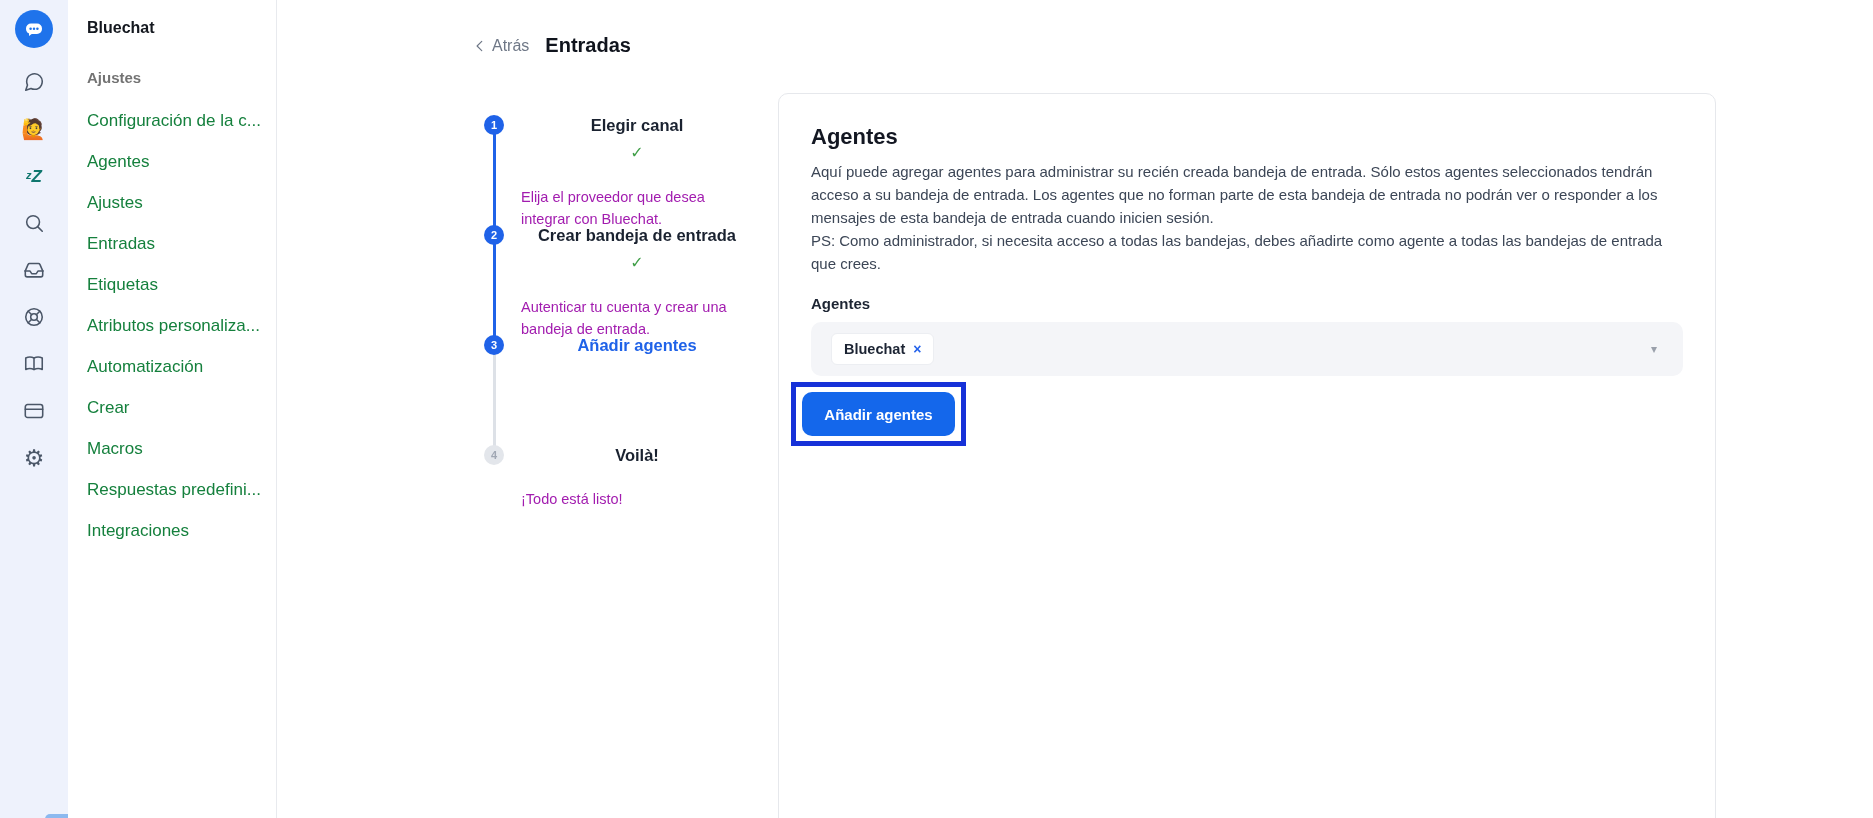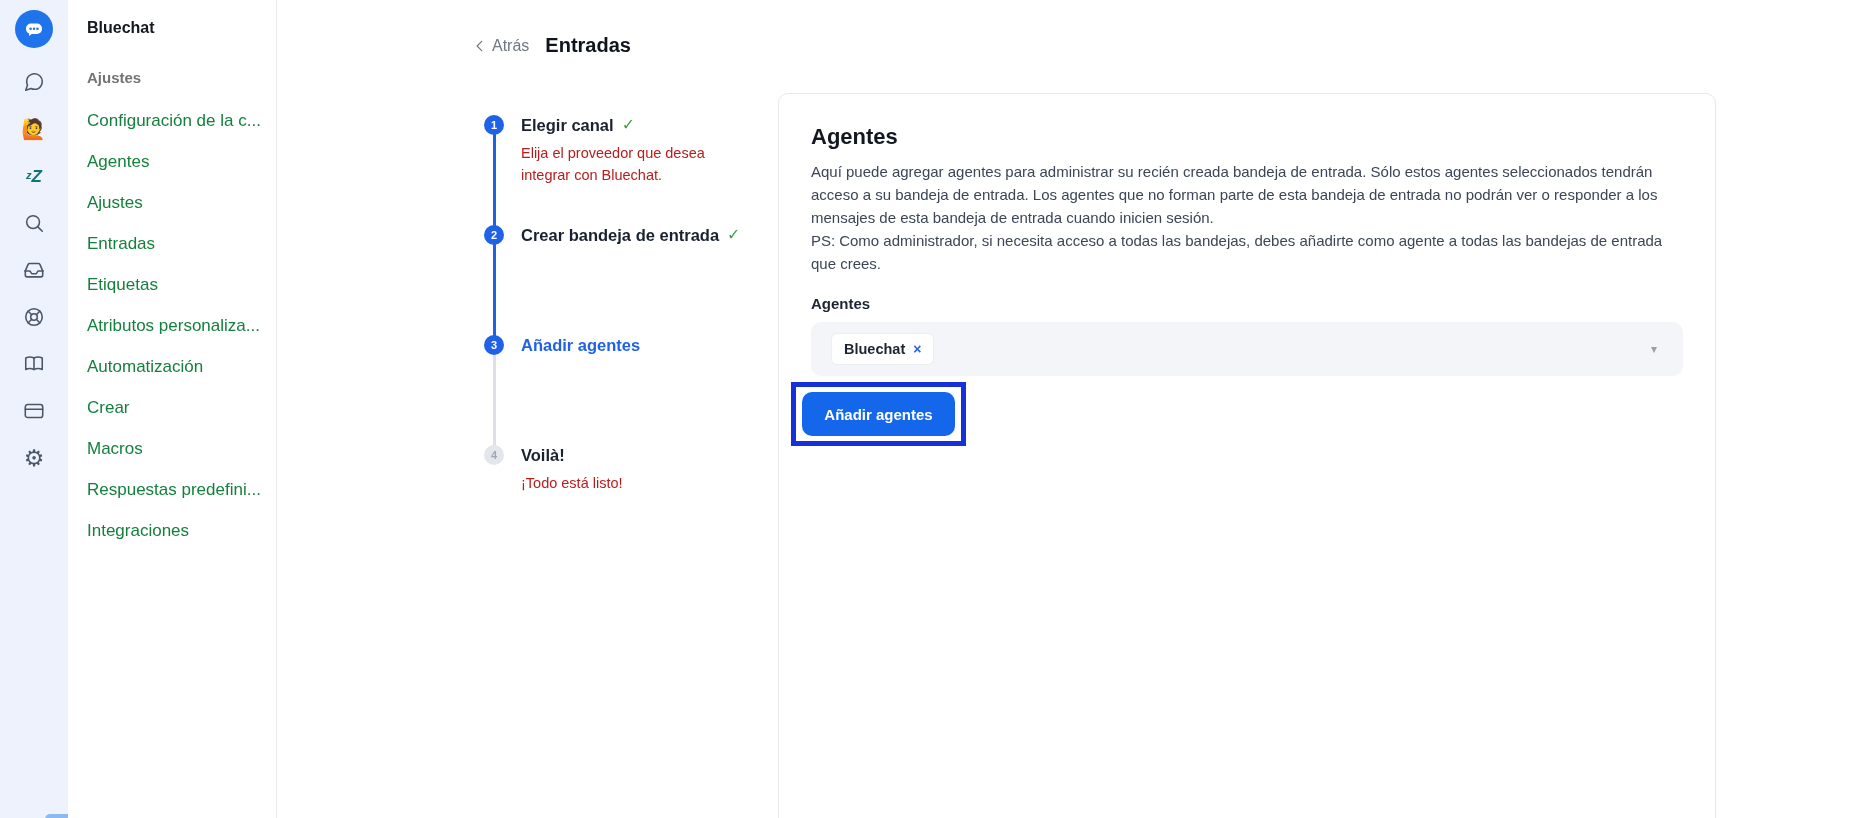--- a/index.html
+++ b/index.html
@@ -47,24 +47,24 @@
   .stepper { position:absolute; left:206px; top:0; width:280px; height:818px; }
   .step-line { position:absolute; left:9px; width:3px; }
   .step-line.blue { top:125px; height:220px; background:#1f62e8; }
   .step-line.gray { top:345px; height:110px; background:#dde1e7; }
   .step-dot { position:absolute; left:0; width:20px; height:20px; border-radius:50%;
     background:#1f62e8; color:#fff; font-size:11px; font-weight:700;
     display:flex; align-items:center; justify-content:center; }
   .step-dot.pending { background:#e3e6eb; color:#a0a7b3; }
   .step-text { position:absolute; left:37px; width:232px; }
   .step-title { font-size:16.5px; font-weight:700; color:#1a2230; display:flex;
-    align-items:center; gap:8px; line-height:20px; }
+    align-items:center; gap:8px; line-height:20px;flex-direction:column; }
   .step-title.active { color:#1f62e8; }
   .check { color:#3f9e47; font-weight:400; font-size:16px; }
-  .step-desc { margin-top:8px; font-size:14.5px; line-height:1.5; color:#b91c1c; }
+  .step-desc { margin-top:24px; font-size:14.5px; line-height:1.5; color:#a21caf; }
 
   
   .card { position:absolute; left:500px; top:93px; width:938px; height:760px;
     background:#fff; border:1px solid #e6e8ec; border-radius:10px; padding:30px 32px; }
   .card h1 { font-size:22px; font-weight:700; color:#131722; margin-bottom:10px; }
   .card p { font-size:15px; line-height:23px; color:#3c4656; }
   .ps-label { font-weight:400; margin-right:4px; }
   .field-label { margin-top:20px; font-size:15px; font-weight:700; color:#1d2533; }
   .multiselect { margin-top:10px; width:100%; height:54px; background:#f4f5f8;
     border-radius:10px; position:relative; display:flex; align-items:center;
@@ -197,20 +197,21 @@
       </div>
       <div class="step-desc" style="width:205px">Elija el proveedor que desea integrar con Bluechat.</div>
     </div>
 
     <div class="step-dot" style="top:225px">2</div>
     <div class="step-text" style="top:225px">
       <div class="step-title">
         <span>Crear bandeja de entrada</span>
         <span class="check">✓</span>
       </div>
+      <div class="step-desc" style="width:232px">Autenticar tu cuenta y crear una bandeja de entrada.</div>
     </div>
 
     <div class="step-dot" style="top:335px">3</div>
     <div class="step-text" style="top:335px">
       <div class="step-title active">
         <span>Añadir agentes</span>
       </div>
     </div>
 
     <div class="step-dot pending" style="top:445px">4</div>

